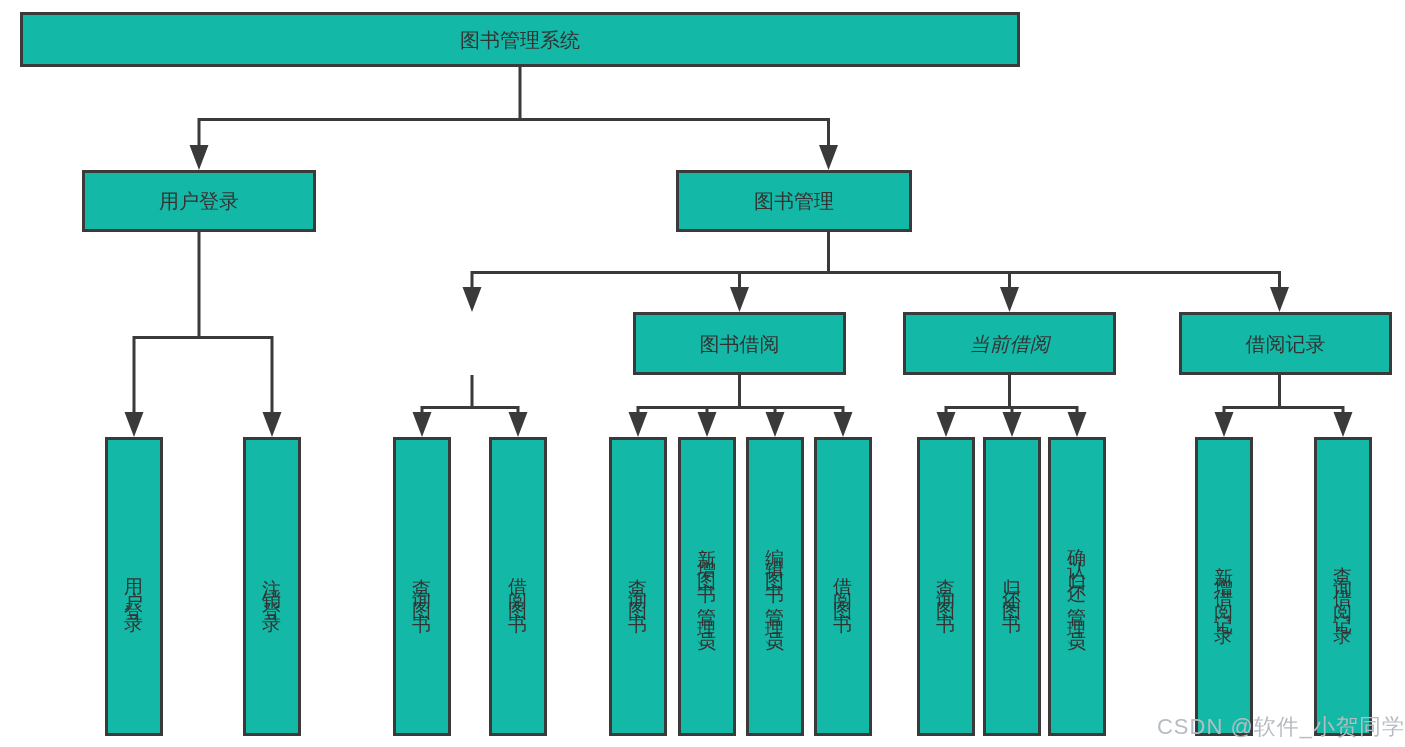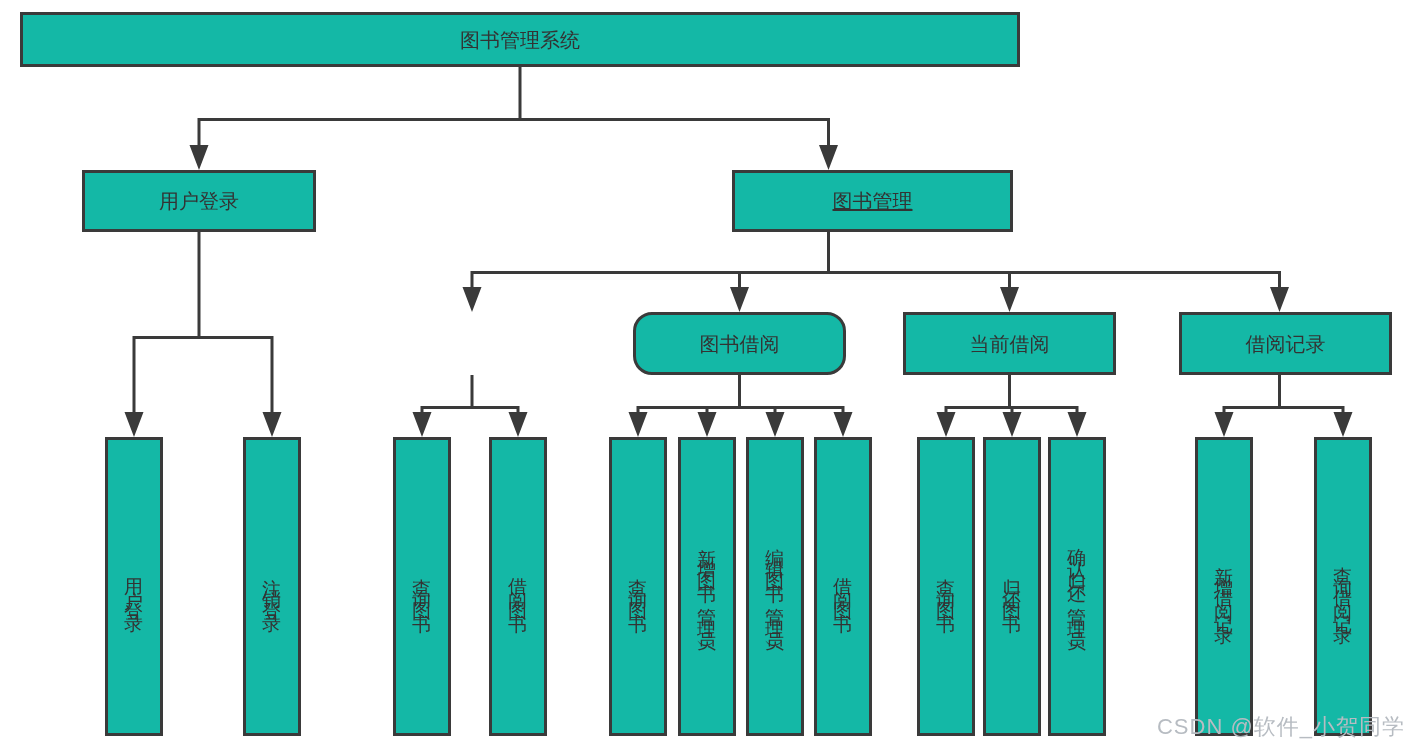--- a/index.html
+++ b/index.html
@@ -21,24 +21,24 @@
     white-space:nowrap;
   }
   .v{
     writing-mode:vertical-rl;
     font-size:19px;letter-spacing:12px;
     white-space:normal;
   }
   
   .b-root {left:20px;  top:12px;  width:1000px;height:55px;}
   .b-login{left:82px;  top:170px; width:234px; height:62px;}
-  .b-mgmt {left:732px; top:170px; width:281px; height:62px;text-decoration:underline;}
+  .b-mgmt {left:676px; top:170px; width:236px; height:62px;}
   .b-l3-0 {left:367px; top:312px; width:214px; height:63px;}
-  .b-l3-1 {left:633px; top:312px; width:213px; height:63px;border-radius:19px;}
-  .b-l3-2 {left:903px; top:312px; width:213px; height:63px;}
+  .b-l3-1 {left:633px; top:312px; width:213px; height:63px;}
+  .b-l3-2 {left:903px; top:312px; width:213px; height:63px;font-style:italic;}
   .b-l3-3 {left:1173px;top:312px; width:213px; height:63px;margin-left:6px;}
   .leaf   {top:437px;width:58px;height:299px;}
   .b-le-0 {left:105px;}  .b-le-1 {left:243px;}
   .b-le-2 {left:393px;}  .b-le-3 {left:489px;}
   .b-le-4 {left:609px;}  .b-le-5 {left:678px;}
   .b-le-6 {left:746px;}  .b-le-7 {left:814px;}
   .b-le-8 {left:917px;}  .b-le-9 {left:983px;}
   .b-le-10{left:1048px;} .b-le-11{left:1195px;}
   .b-le-12{left:1314px;}
   .watermark{

